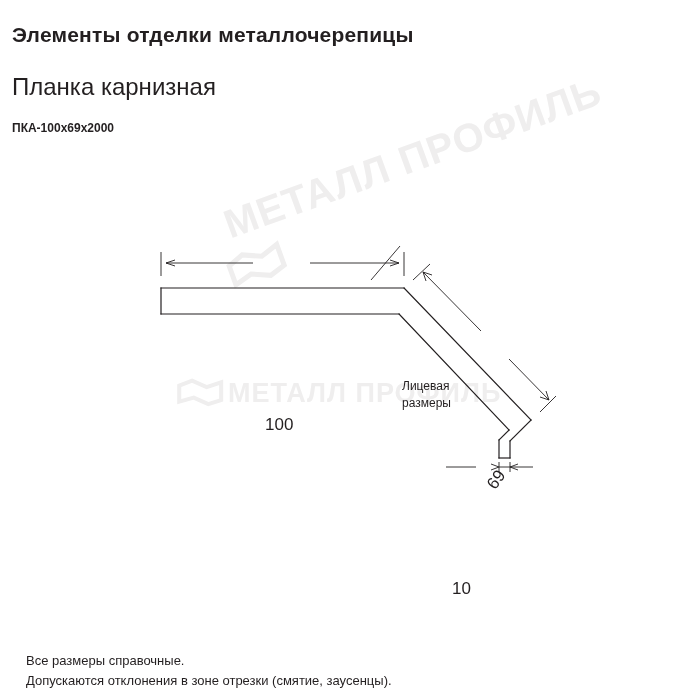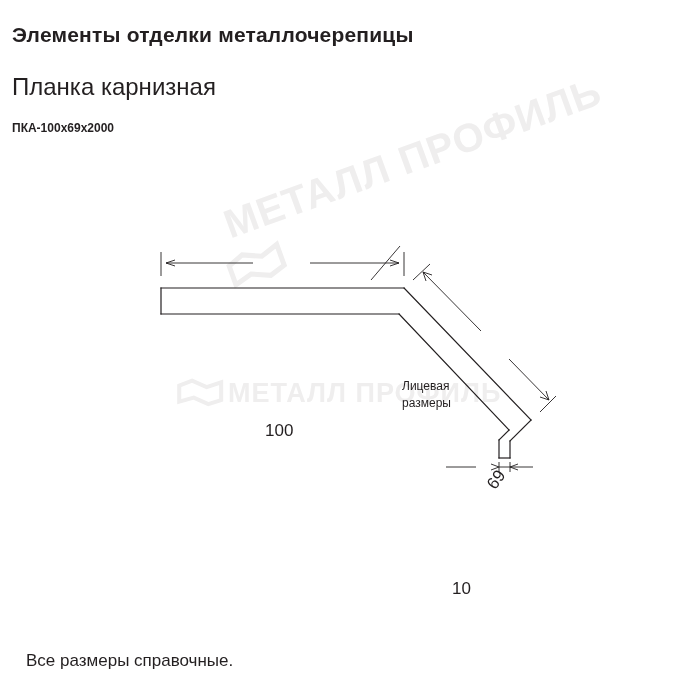--- a/index.html
+++ b/index.html
@@ -87,38 +87,38 @@
     top: 150px;
     width: 700px;
     height: 400px;
   }
   .dim-label {
     position: absolute;
     font-size: 17px;
     color: #231f20;
     white-space: nowrap;
   }
-  .label-100 { left: 265px; top: 271px; }
+  .label-100 { left: 265px; top: 265px; }
   .label-69  { left: 483px; top: 332px; transform: rotate(-55deg); transform-origin: left top; }
   .label-10  { left: 452px; top: 429px; }
   .callout {
     position: absolute;
     left: 402px;
     top: 228px;
     font-size: 12px;
     line-height: 17px;
     color: #231f20;
     white-space: nowrap;
   }
 
   .footnotes {
     position: absolute;
     left: 26px;
     top: 651px;
-    font-size: 17px;
+    font-size: 13px;
     line-height: 20px;
     color: #231f20;
   }
   .footnotes div { white-space: nowrap; }
 </style>
 </head>
 <body>
 
 <div id="page">
 
@@ -195,15 +195,16 @@
     <div class="dim-label label-10">10</div>
 
     <div class="callout">
       <div>Лицевая</div>
       <div>размеры</div>
     </div>
   </div>
 
   <div class="footnotes">
     <div>Все размеры справочные.</div>
+    <div>Допускаются отклонения в зоне отрезки (смятие, заусенцы).</div>
   </div>
 
 </div>
 
 </body></html>

